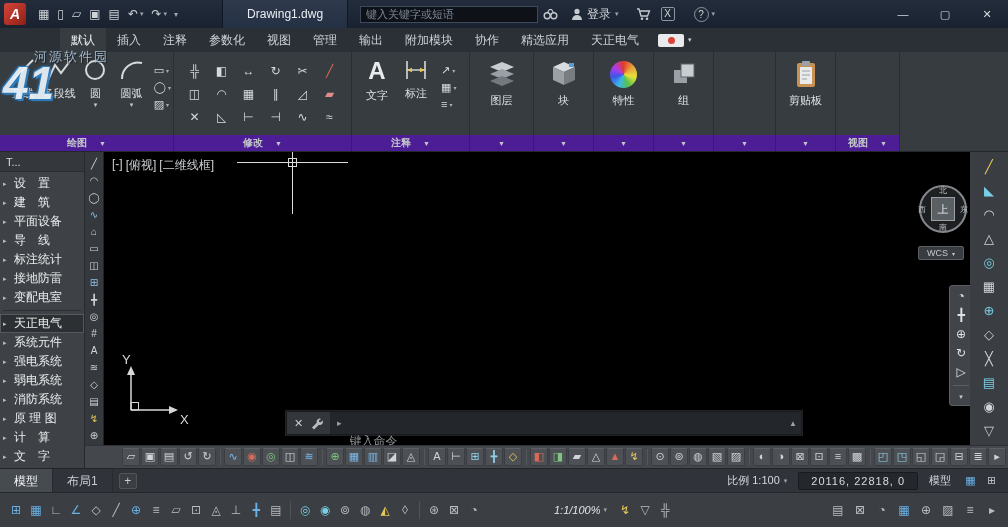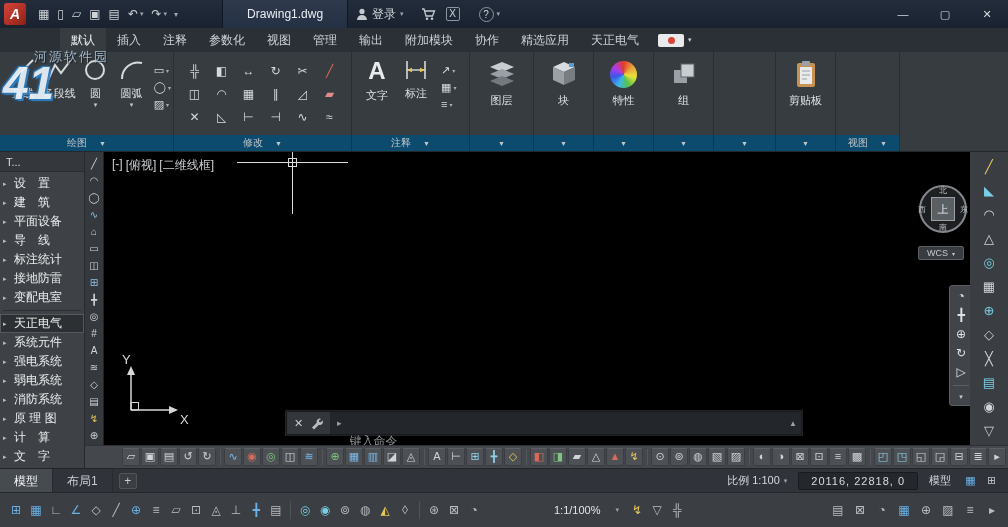--- a/index.html
+++ b/index.html
@@ -34,21 +34,21 @@
   .dtab-r{height:24px;line-height:24px;padding:0 11px;font-size:12px;color:#ccd0d4;cursor:pointer;white-space:nowrap;}
   .dtab-r.active{background:#373c40;color:#f2f4f6;}
   .ribbon-toggle{display:flex;align-items:center;gap:4px;margin-left:8px;height:24px;cursor:pointer;}
   .rt-pill{width:26px;height:13px;background:#e8eaec;border-radius:2px;display:flex;align-items:center;justify-content:center;}
   .rt-dot{width:7px;height:7px;border-radius:50%;background:#d5453a;}
   .rt-arrow{font-size:7px;color:#ccd0d4;}
 
   
   .ribbon{position:absolute;left:0;top:52px;width:1008px;height:100px;background:#373c40;display:flex;border-bottom:1px solid #232729;}
   .rpanel{position:relative;height:100%;border-right:1px solid #2a2e32;}
-  .pstrip{position:absolute;left:0;right:0;bottom:0;height:16px;background:#0c4a6e;display:flex;align-items:center;justify-content:center;gap:12px;font-size:10px;color:#c3c7ca;cursor:pointer;}
+  .pstrip{position:absolute;left:0;right:0;bottom:0;height:16px;background:#4c1d95;display:flex;align-items:center;justify-content:center;gap:12px;font-size:10px;color:#c3c7ca;cursor:pointer;font-weight:bold;}
   .pstrip .ps-arrow{font-size:7px;}
   .draw-tools{display:flex;padding:5px 2px 0 6px;gap:2px;}
   .big-tool{width:38px;display:flex;flex-direction:column;align-items:center;cursor:pointer;}
   .big-tool svg{width:26px;height:26px;}
   .bt-label{font-size:11px;color:#dfe3e6;margin-top:3px;white-space:nowrap;}
   .tool-arrow{display:none;font-size:7px;line-height:7px;color:#c3c7ca;}
   .big-tool.has-arrow .tool-arrow{display:block;}
   .mini-col{display:flex;flex-direction:column;gap:4px;margin-left:3px;padding-top:7px;}
   .mini-item{display:flex;align-items:center;gap:2px;font-size:11px;color:#d5dadd;cursor:pointer;}
   .mini-item .mi-arrow{font-size:6px;color:#a9aeb3;}
@@ -124,21 +124,21 @@
   .scale-btn{display:flex;align-items:center;gap:4px;cursor:pointer;}
   .scale-btn .mini-arrow{font-size:7px;color:#9aa0a5;}
   .coords{background:#24282c;border:1px solid #191c1f;border-radius:2px;padding:2px 12px;letter-spacing:1px;font-size:11px;color:#d9dcdf;}
   .model-toggle{cursor:pointer;}
   .tr-icon{width:17px;height:17px;font-size:11px;line-height:17px;text-align:center;cursor:pointer;}
 
   .bottombar{position:absolute;left:0;top:492px;width:1008px;height:35px;background:#3b3f44;border-top:1px solid #24282c;display:flex;align-items:center;padding:0 6px;z-index:4;}
   .bb-icon{width:20px;height:20px;flex:none;font-size:12px;line-height:20px;text-align:center;border-radius:2px;cursor:pointer;}
   .bottombar .sep-el{width:1px;height:18px;background:#2c3034;border-right:1px solid #50545a;margin:0 4px;flex:none;}
   .bb-group{display:flex;align-items:center;}
-  .bb-scale{margin-left:70px;display:flex;align-items:center;gap:15px;font-size:11px;color:#e2e5e8;cursor:pointer;white-space:nowrap;}
+  .bb-scale{margin-left:70px;display:flex;align-items:center;gap:3px;font-size:11px;color:#e2e5e8;cursor:pointer;white-space:nowrap;font-style:italic;}
   .bb-scale .mini-arrow{font-size:7px;color:#9aa0a5;}
   .bb-right{margin-left:auto;display:flex;align-items:center;gap:2px;}
 
   
   .watermark{position:absolute;left:0;top:0;width:130px;height:95px;z-index:50;pointer-events:none;opacity:.93;margin-top:44px;}
   .wm-site{position:absolute;left:34px;top:4px;font-size:13px;letter-spacing:2px;color:#a8c0d8;text-shadow:1px 1px 1px rgba(0,0,0,.65);white-space:nowrap;}
   .wm-logo{position:absolute;left:3px;top:12px;font-size:46px;font-weight:bold;font-style:italic;color:#eaf3fb;text-shadow:-1px -1px 0 #2e7fc2,1px -1px 0 #2e7fc2,-1px 1px 0 #2e7fc2,2px 2px 0 #2e7fc2,0 0 4px #2e7fc2;}
 </style>
 </head>
 <body>
@@ -174,20 +174,30 @@
           <span class="mini-arrow">▾</span>
         </span>
 
         <span class="qa-icon has-arrow">
           <span>↷</span>
           <span class="mini-arrow">▾</span>
         </span>
       </span>
     <span class="qat-more">▾</span>
     <span class="doc-tab">Drawing1.dwg</span>
+    <span class="search-wrap">
+      <input class="search-input" placeholder="键入关键字或短语" style="">
+      <span class="icon-btn">
+        <svg width="15" height="12" viewBox="0 0 15 12">
+            <circle cx="4.2" cy="7.8" r="3" fill="none" stroke="#c5cad0" stroke-width="1.4"></circle>
+            <circle cx="10.8" cy="7.8" r="3" fill="none" stroke="#c5cad0" stroke-width="1.4"></circle>
+            <path d="M4.5,4.5 L6.5,1.5 h2 l2,3" fill="none" stroke="#c5cad0" stroke-width="1.2"></path>
+          </svg>
+      </span>
+    </span>
     <span class="signin">
       <svg width="12" height="13" viewBox="0 0 12 13">
           <circle cx="6" cy="3.4" r="2.6" fill="#c5cad0"></circle>
           <path d="M1,12 a5 5 0 0 1 10,0 z" fill="#c5cad0"></path>
         </svg>
       <span>登录</span>
       <span class="mini-arrow">▾</span>
     </span>
     <span class="icon-btn" style="margin-left:12px">
       <svg width="15" height="14" viewBox="0 0 15 14">

